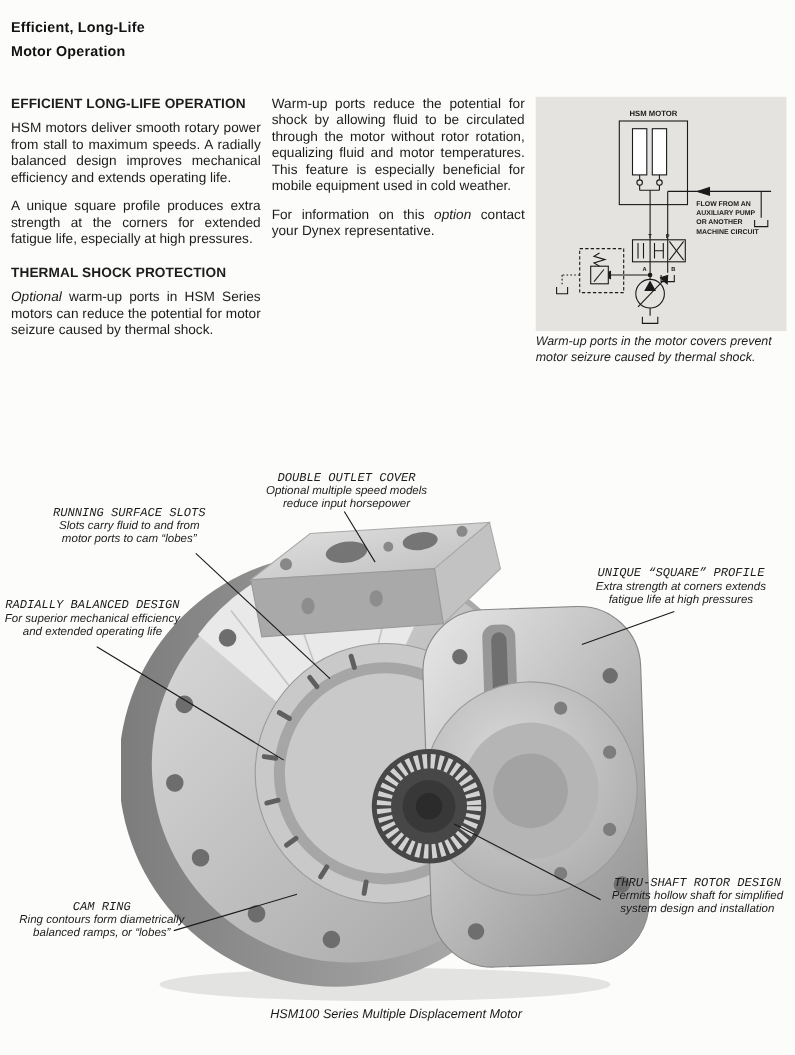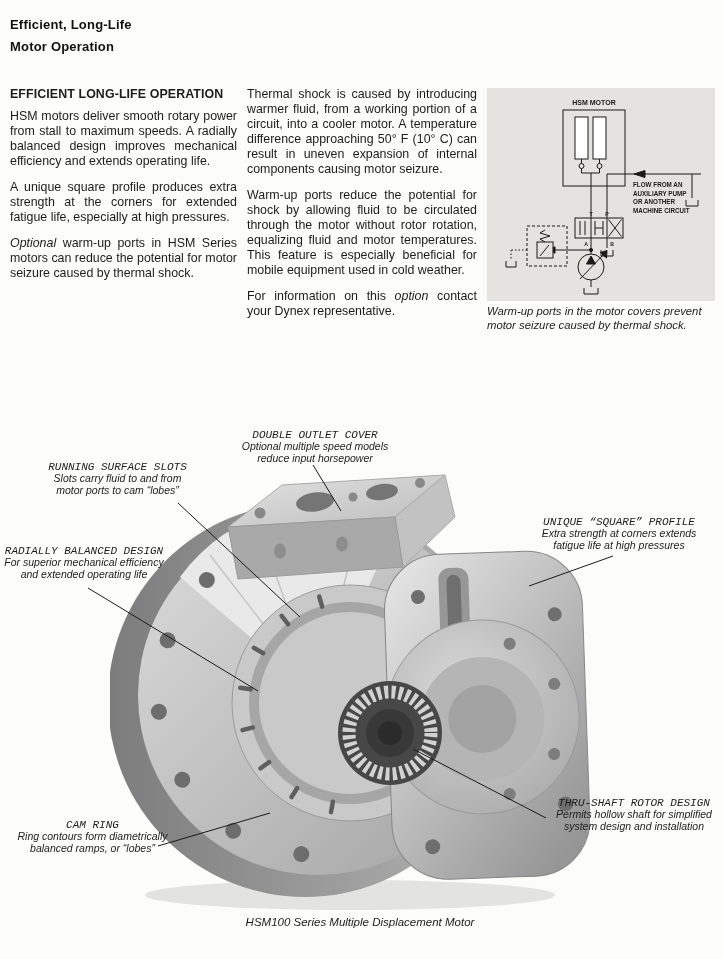--- a/index.html
+++ b/index.html
@@ -38,25 +38,25 @@
 
 <div class="abs page-title">
   <div>Efficient, Long-Life</div>
   <div>Motor Operation</div>
 </div>
 
 <div class="abs col col1">
   <h3>EFFICIENT LONG-LIFE OPERATION</h3>
   <p>HSM motors deliver smooth rotary power from stall to maximum speeds. A radially balanced design improves mechanical efficiency and extends operating life.</p>
   <p>A unique square profile produces extra strength at the corners for extended fatigue life, especially at high pressures.</p>
+  <h3 class="second">THERMAL SHOCK PROTECTION</h3>
   <p><span class="ital">Optional</span><span> warm-up ports in HSM Series motors can reduce the potential for motor seizure caused by thermal shock.</span></p>
 </div>
 
 <div class="abs col col2">
-  <p>Thermal shock is caused by introducing warmer fluid, from a working portion of a circuit, into a cooler motor. A temperature difference approaching 50° F (10° C) can result in uneven expansion of internal components causing motor seizure.</p>
   <p>Warm-up ports reduce the potential for shock by allowing fluid to be circulated through the motor without rotor rotation, equalizing fluid and motor temperatures. This feature is especially beneficial for mobile equipment used in cold weather.</p>
   <p><span>For information on this </span><span class="ital">option</span><span> contact your Dynex representative.</span></p>
 </div>
 
 <div class="abs schem-box">
   <svg width="228" height="213" viewBox="0 0 228 213">
     <g stroke="#1a1a1a" stroke-width="1" fill="none">
 
       <rect x="76" y="22" width="62" height="76"></rect>
 

